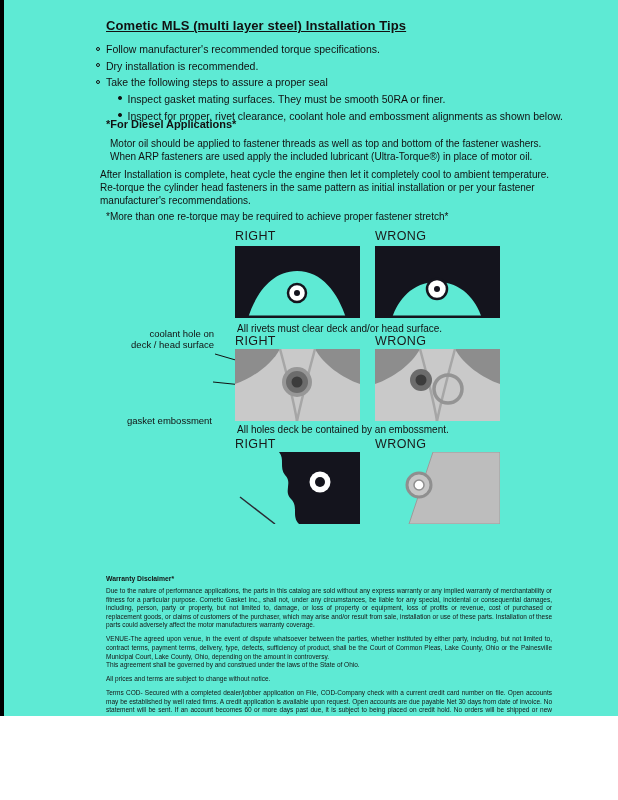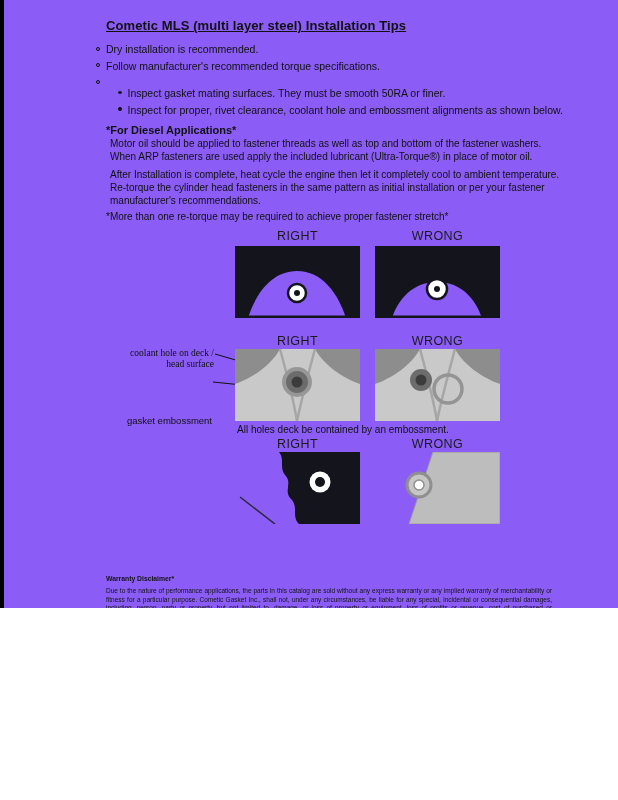--- a/index.html
+++ b/index.html
@@ -1,28 +1,28 @@
 <!DOCTYPE html>
 <html><head>
 <meta charset="utf-8">
 <style>
   * { margin:0; padding:0; box-sizing:border-box; }
   body { background:#ffffff; font-family:"Liberation Sans", sans-serif; color:#111; }
-  .page { position:relative; width:618px; height:608px; background:#8b5cf6; overflow:hidden; margin:0 auto; }
+  .page { position:relative; width:618px; height:716px; background:#5eead4; overflow:hidden; margin:0 auto; }
   .abs { position:absolute; }
   .edge { background:#000; }
   .title { font-size:13px; font-weight:bold; text-decoration:underline; letter-spacing:0.1px; }
   .bullets { font-size:10.5px; line-height:1.25; }
   .b-row { display:flex; align-items:flex-start; margin-bottom:3.5px; }
   .dot { width:4px; height:4px; border:1px solid #111; border-radius:50%; margin:3.5px 6px 0 0; flex:none; }
   .dot.filled { background:#111; width:3.5px; height:3.5px; }
   .sub { margin-left:22px; }
   .h2 { font-size:11px; font-weight:bold; }
   .para { font-size:10px; line-height:1.32; width:452px; }
-  .fig-label { font-size:12.5px; text-align:center; width:125px; letter-spacing:0.4px; color:#1a1a1a; }
+  .fig-label { font-size:12.5px; width:125px; letter-spacing:0.4px; color:#1a1a1a; }
   .fig { width:125px; height:72px; }
   .fig svg { display:block; width:125px; height:72px; }
   .caption { font-size:10px; color:#111; }
   .ann { font-size:9.5px; text-align:right; line-height:1.18; color:#111; }
   .legal { width:446px; font-size:6.5px; line-height:1.32; color:#141414; }
   .legal .lh { font-size:6.8px; font-weight:bold; margin-bottom:3px; }
   .legal p { margin-bottom:5.5px; text-align:justify; white-space:pre-line; }
   .code { font-size:10.5px; letter-spacing:0.2px; }
 </style>
 </head>
@@ -31,42 +31,43 @@
 <div class="page">
 
   <div class="abs edge" style="left:0; top:0; width:4px; height:800px;"></div>
   <div class="abs edge" style="left:0; top:797px; width:618px; height:3px;"></div>
 
   <div class="abs title" style="left:106px; top:18px;">Cometic MLS (multi layer steel) Installation Tips</div>
 
   <div class="abs bullets" style="left:96px; top:43px; width:470px;">
     <div class="b-row">
       <span class="dot"></span>
+      <span>Follow manufacturer's recommended torque specifications.</span>
+    </div>
+    <div class="b-row">
+      <span class="dot"></span>
       <span>Dry installation is recommended.</span>
     </div>
     <div class="b-row">
       <span class="dot"></span>
-      <span>Follow manufacturer's recommended torque specifications.</span>
-    </div>
-    <div class="b-row">
-      <span class="dot"></span>
+      <span>Take the following steps to assure a proper seal</span>
     </div>
     <div class="b-row sub">
       <span class="dot filled"></span>
       <span>Inspect gasket mating surfaces.  They must be smooth 50RA or finer.</span>
     </div>
     <div class="b-row sub">
       <span class="dot filled"></span>
       <span>Inspect for proper, rivet clearance, coolant hole and embossment alignments as shown below.</span>
     </div>
   </div>
 
-  <div class="abs h2" style="left:106px; top:124px;text-align:center;">*For Diesel Applications*</div>
+  <div class="abs h2" style="left:106px; top:118px;text-align:center;">*For Diesel Applications*</div>
   <div class="abs para" style="left:110px; top:137px;">Motor oil should be applied to fastener threads as well as top and bottom of the fastener washers. When ARP fasteners are used apply the included lubricant (Ultra-Torque®) in place of motor oil.</div>
-  <div class="abs para" style="left:110px; top:168px;">After Installation is complete, heat cycle the engine then let it completely cool to ambient temperature. Re-torque the cylinder head fasteners in the same pattern as initial installation or per your fastener manufacturer's recommendations.</div>
+  <div class="abs para" style="left:100px; top:168px;">After Installation is complete, heat cycle the engine then let it completely cool to ambient temperature. Re-torque the cylinder head fasteners in the same pattern as initial installation or per your fastener manufacturer's recommendations.</div>
   <div class="abs para" style="left:106px; top:210px;">*More than one re-torque may be required to achieve proper fastener stretch*</div>
 
   <div class="abs fig-label" style="left:235px; top:229px;">RIGHT</div>
   <div class="abs fig-label" style="left:375px; top:229px;">WRONG</div>
 
   <div class="abs fig" style="left:235px; top:246px;">
     <svg viewBox="0 0 125 72">
       <path d="M0,0 H125 V72 H111 C103,47 87,25 62,25 C37,25 21,47 13,72 H0 Z" fill="#14141d"></path>
       <rect x="0" y="69.5" width="125" height="2.5" fill="#14141d"></rect>
       <circle cx="62" cy="47" r="9" fill="#ffffff" stroke="#14141d" stroke-width="2.5"></circle>
@@ -74,25 +75,26 @@
     </svg>
   </div>
   <div class="abs fig" style="left:375px; top:246px;">
     <svg viewBox="0 0 125 72">
       <path d="M0,0 H125 V72 H107 C101,54 87,36 62,36 C37,36 23,54 17,72 H0 Z" fill="#14141d"></path>
       <rect x="0" y="69.5" width="125" height="2.5" fill="#14141d"></rect>
       <circle cx="62" cy="43" r="10" fill="#ffffff" stroke="#14141d" stroke-width="2.5"></circle>
       <circle cx="62" cy="43" r="3" fill="#14141d"></circle>
     </svg>
   </div>
+  <div class="abs caption" style="left:237px; top:323px;">All rivets must clear deck and/or head surface.</div>
 
   <div class="abs fig-label" style="left:235px; top:334px;">RIGHT</div>
   <div class="abs fig-label" style="left:375px; top:334px;">WRONG</div>
 
-  <div class="abs ann" style="left:130px; top:348px; width:84px;font-family:Liberation Serif, serif;">coolant hole on deck / head surface</div>
+  <div class="abs ann" style="left:130px; top:328px; width:84px;">coolant hole on deck / head surface</div>
   <div class="abs ann" style="left:112px; top:375px; width:100px;margin-top:40px;">gasket embossment</div>
   <svg class="abs" style="left:205px; top:345px;" width="100" height="50">
     <line x1="10" y1="9" x2="82" y2="30" stroke="#111" stroke-width="1"></line>
     <line x1="8" y1="37" x2="76" y2="44" stroke="#111" stroke-width="1"></line>
   </svg>
 
   <div class="abs fig" style="left:235px; top:349px;">
     <svg viewBox="0 0 125 72">
       <rect width="125" height="72" fill="#c9c9c9"></rect>
       <path d="M0,0 H45 C37,15 18,29 0,35 Z" fill="#8d8d8d"></path>

